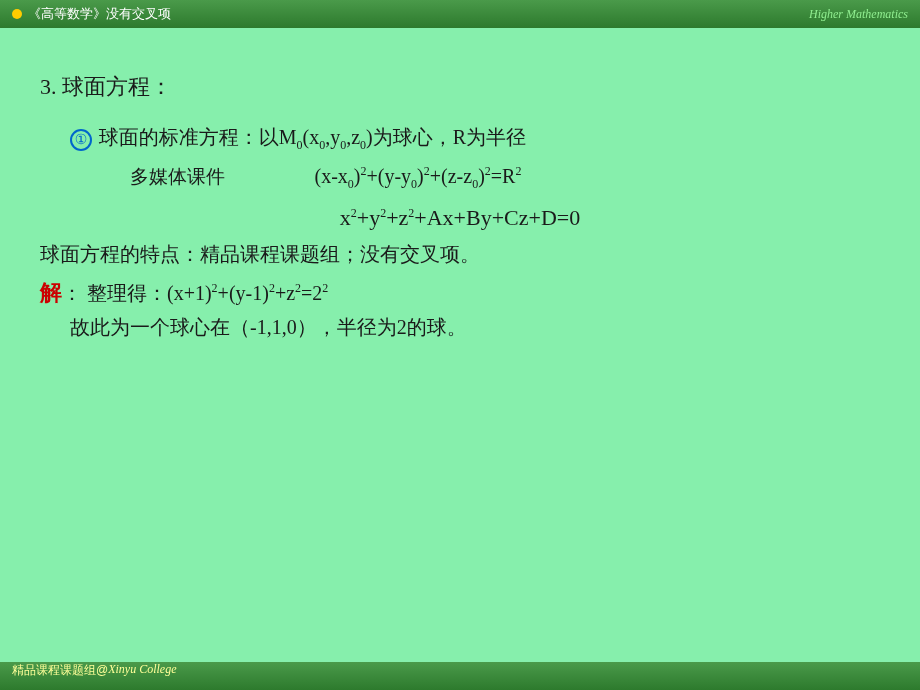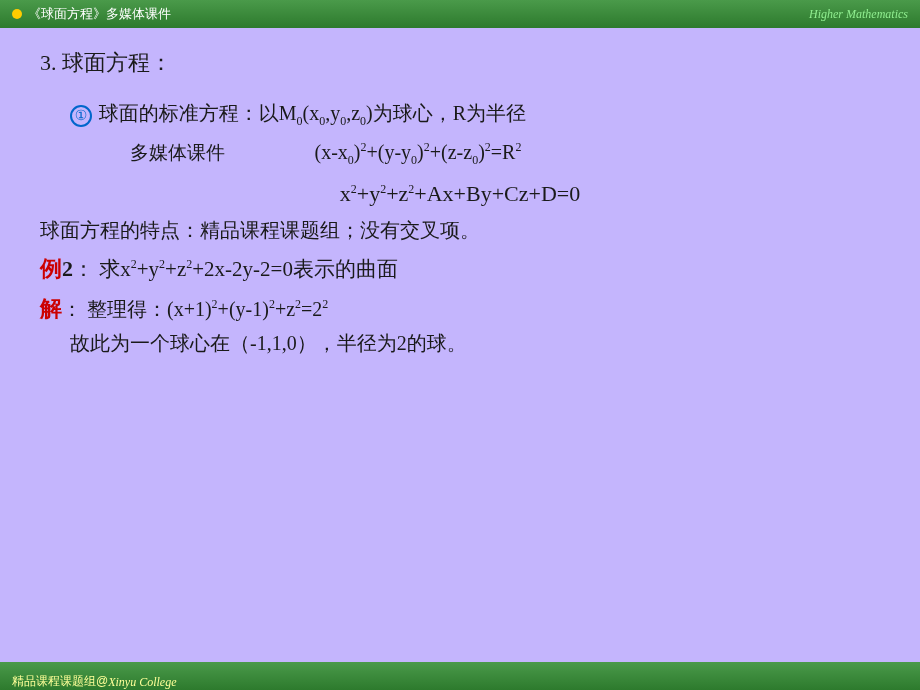--- a/index.html
+++ b/index.html
@@ -39,22 +39,22 @@
     }
     .header-right {
       color: #90ee90;
       font-size: 12px;
       font-style: italic;
       font-family: "Times New Roman", serif;
     }
 
     
     .content {
-      padding: 20px 40px 20px 40px;
-      background: #c4b5fd;
+      padding: 44px 40px 20px 40px;
+      background: #86efac;
       height: calc(100% - 28px - 28px);
       overflow: hidden;
     }
 
     .section-title {
       font-size: 22px;
       color: #1a1a1a;
       margin-bottom: 18px;
       font-family: "SimSun", serif;
     }
@@ -149,41 +149,41 @@
 
     
     .footer {
       width: 100%;
       height: 28px;
       background: linear-gradient(to bottom, #4a9a4a, #2d7a2d);
       position: absolute;
       bottom: 0;
       left: 0;
       display: flex;
-      align-items: flex-end;
+      align-items: flex-start;
       padding: 0 12px;
     }
     .footer-text {
       color: #ffff99;
       font-size: 12px;
       font-family: "SimHei", sans-serif;
     }
     .footer-college {
       color: #ffff99;
       font-size: 12px;
       font-style: italic;
     }
   </style>
 </head>
 <body>
 
 <div class="header">
   <div class="header-left">
     <span class="header-dot"></span>
-    <span>《球面方程》多媒体课件</span>
+    <span>《高等数学》没有交叉项</span>
   </div>
   <div class="header-right">Higher Mathematics</div>
 </div>
 
 <div class="content">
 
   <div class="section-title">3. 球面方程：</div>
 
   <div class="indent-1">
     <div class="line">
@@ -199,24 +199,20 @@
 
 
   <div class="formula-center">
     <span>x<sup>2</sup>+y<sup>2</sup>+z<sup>2</sup>+Ax+By+Cz+D=0</span>
   </div>
 
   <div class="feature-line">
     <span>球面方程的特点：精品课程课题组；没有交叉项。</span>
   </div>
 
-  <div class="example-line" style="margin-top:8px;">
-    <span class="li-label">例</span><span class="bold-2">2</span><span>：</span>
-    <span>求x<sup>2</sup>+y<sup>2</sup>+z<sup>2</sup>+2x-2y-2=0表示的曲面</span>
-  </div>
 
   <div style="margin-top:10px;">
     <div class="solution-line">
       <span class="jie-label">解</span><span>：</span>
       <span>整理得：(x+1)<sup>2</sup>+(y-1)<sup>2</sup>+z<sup>2</sup>=2<sup>2</sup></span>
     </div>
     <div class="solution-line indent-1" style="margin-top:6px;">
       <span>故此为一个球心在（-1,1,0），半径为2的球。</span>
     </div>
   </div>

